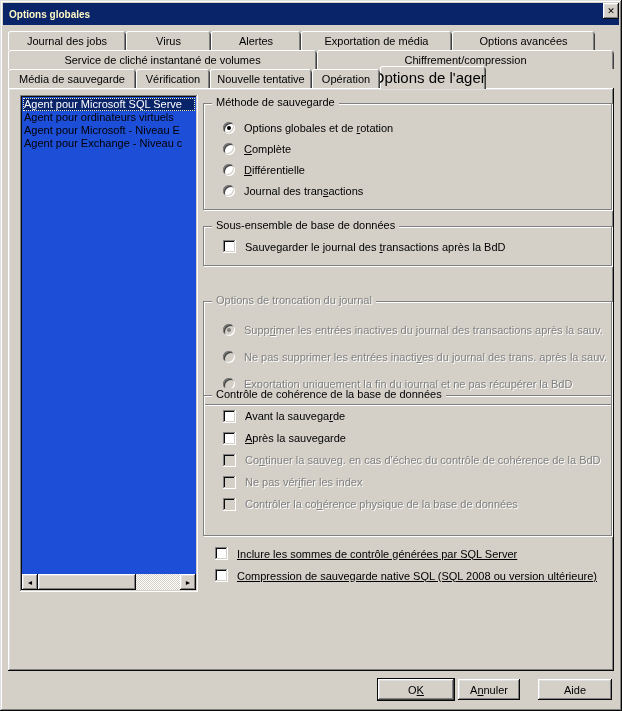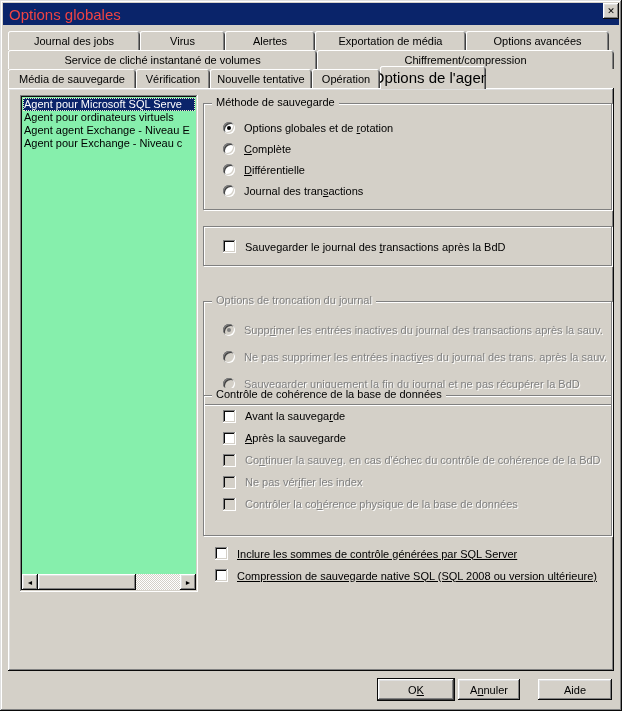--- a/index.html
+++ b/index.html
@@ -2,34 +2,34 @@
 <html><head>
 <meta charset="utf-8">
 <style>
   html,body{margin:0;padding:0;background:#3a6ea5;}
   *{box-sizing:border-box;font-family:"Liberation Sans","DejaVu Sans",sans-serif;}
   .dialog{position:relative;width:622px;height:711px;background:#d4d0c8;
     box-shadow: inset -1px -1px #0a0a0a, inset 1px 1px #dfdfdf, inset -2px -2px #808080, inset 2px 2px #ffffff;
     font-size:11px;color:#000;overflow:hidden;}
   .titlebar{position:absolute;left:3px;top:3px;right:3px;height:22px;background:#0a246a;
     display:flex;align-items:center;padding-left:6px;}
-  .title-text{color:#ef4444;font-weight:normal;font-size:15px;}
+  .title-text{color:#fef9c3;font-weight:bold;font-size:10px;}
   .close-btn{position:absolute;right:3px;top:3px;width:16px;height:16px;background:#d4d0c8;
     box-shadow: inset -1px -1px #0a0a0a, inset 1px 1px #ffffff, inset -2px -2px #808080, inset 2px 2px #dfdfdf;
     display:flex;align-items:center;justify-content:center;font-size:9px;font-weight:bold;color:#000;}
   .tabs-area{position:absolute;left:8px;top:31px;width:606px;z-index:3;}
   .tab-row{display:flex;height:19px;}
   .tab{display:flex;align-items:center;justify-content:center;background:#d4d0c8;height:19px;
     border-radius:3px 3px 0 0;white-space:nowrap;overflow:hidden;
     box-shadow: inset 1px 0 #ffffff, inset 0 1px #ffffff, inset -1px 0 #404040, inset -2px 0 #808080;}
   .tab.active{height:23px;margin-top:-3px;z-index:4;position:relative;font-size:15px;
     box-shadow: inset 1px 0 #ffffff, inset 0 1px #ffffff, inset -1px 0 #404040, inset -2px 0 #808080;}
   .panel{position:absolute;left:8px;top:88px;width:606px;height:583px;background:#d4d0c8;z-index:1;
     box-shadow: inset -1px -1px #0a0a0a, inset 1px 1px #ffffff, inset -2px -2px #808080, inset 2px 2px #dfdfdf;}
-  .listbox{position:absolute;left:12px;top:7px;width:178px;height:497px;background:#86efac;
+  .listbox{position:absolute;left:12px;top:7px;width:178px;height:497px;background:#1d4ed8;
     box-shadow: inset -1px -1px #ffffff, inset 1px 1px #808080, inset -2px -2px #d4d0c8, inset 2px 2px #0a0a0a;
     padding:3px;overflow:hidden;}
   .list-item{height:13px;line-height:13px;white-space:nowrap;overflow:hidden;padding-left:1px;}
   .list-item.selected{background:#0a246a;color:#ffffff;outline:1px dotted #f0f0c0;outline-offset:-1px;}
   .hscroll{position:absolute;left:2px;right:2px;bottom:2px;height:16px;display:flex;
     background-color:#d4d0c8;
     background-image:linear-gradient(45deg,#fff 25%,transparent 25%,transparent 75%,#fff 75%),
                      linear-gradient(45deg,#fff 25%,transparent 25%,transparent 75%,#fff 75%);
     background-size:2px 2px;background-position:0 0,1px 1px;}
   .scroll-arrow{width:16px;height:16px;background:#d4d0c8;flex:none;
@@ -76,21 +76,21 @@
 
   <div class="titlebar">
     <span class="title-text">Options globales</span>
   </div>
   <div class="close-btn">
     <span>✕</span>
   </div>
 
   <div class="tabs-area">
     <div class="tab-row">
-      <div class="tab" style="width:132px">
+      <div class="tab" style="width:118px">
           <span class="lbl">Journal des jobs</span>
         </div>
       <div class="tab" style="width:85px">
           <span class="lbl">Virus</span>
         </div>
       <div class="tab" style="width:90px">
           <span class="lbl">Alertes</span>
         </div>
       <div class="tab" style="width:151px">
           <span class="lbl">Exportation de média</span>
@@ -124,21 +124,21 @@
           <span class="lbl">Options de l'agent</span>
         </div>
     </div>
   </div>
 
   <div class="panel">
 
     <div class="listbox">
       <div class="list-item selected">Agent pour Microsoft SQL Serve</div>
       <div class="list-item">Agent pour ordinateurs virtuels</div>
-      <div class="list-item">Agent agent Exchange - Niveau E</div>
+      <div class="list-item">Agent pour Microsoft - Niveau E</div>
       <div class="list-item">Agent pour Exchange - Niveau c</div>
       <div class="hscroll">
         <div class="scroll-arrow">
             <span>◄</span>
           </div>
         <div class="scroll-thumb"></div>
         <div style="flex:1"></div>
         <div class="scroll-arrow">
             <span>►</span>
           </div>
@@ -161,39 +161,40 @@
           <span class="radio"></span>
           <span class="lbl"><span></span><span class="mn">D</span><span>ifférentielle</span></span>
         </div>
         <div class="opt-row">
           <span class="radio"></span>
           <span class="lbl"><span>Journal des tran</span><span class="mn">s</span><span>actions</span></span>
         </div>
       </div>
 
       <div class="group g2">
+        <span class="group-title">Sous-ensemble de base de données</span>
         <div class="opt-row">
           <span class="checkbox"></span>
           <span class="lbl"><span>Sauvegarder le journal des </span><span class="mn">t</span><span>ransactions après la BdD</span></span>
         </div>
       </div>
 
       <div class="group g3">
         <span class="group-title dis">Options de troncation du journal</span>
         <div class="opt-row">
           <span class="radio checked disabled"></span>
           <span class="lbl dis"><span>Supp</span><span class="mn">ri</span><span>mer les entrées inactives du journal des transactions après la sauv.</span></span>
         </div>
         <div class="opt-row">
           <span class="radio disabled"></span>
           <span class="lbl dis"><span>Ne pas supprimer les entrées inacti</span><span class="mn">v</span><span>es du journal des trans. après la sauv.</span></span>
         </div>
         <div class="opt-row">
           <span class="radio disabled"></span>
-          <span class="lbl dis"><span>Sauvegarder uniquement </span><span class="mn">l</span><span>a fin du journal et ne pas récupérer la BdD</span></span>
+          <span class="lbl dis"><span>Exportation uniquement </span><span class="mn">l</span><span>a fin du journal et ne pas récupérer la BdD</span></span>
         </div>
       </div>
 
       <div class="group g4">
         <span class="group-title">Contrôle de cohérence de la base de données</span>
         <div class="opt-row">
           <span class="checkbox"></span>
           <span class="lbl"><span>Avant la sauvega</span><span class="mn">r</span><span>de</span></span>
         </div>
         <div class="opt-row">

